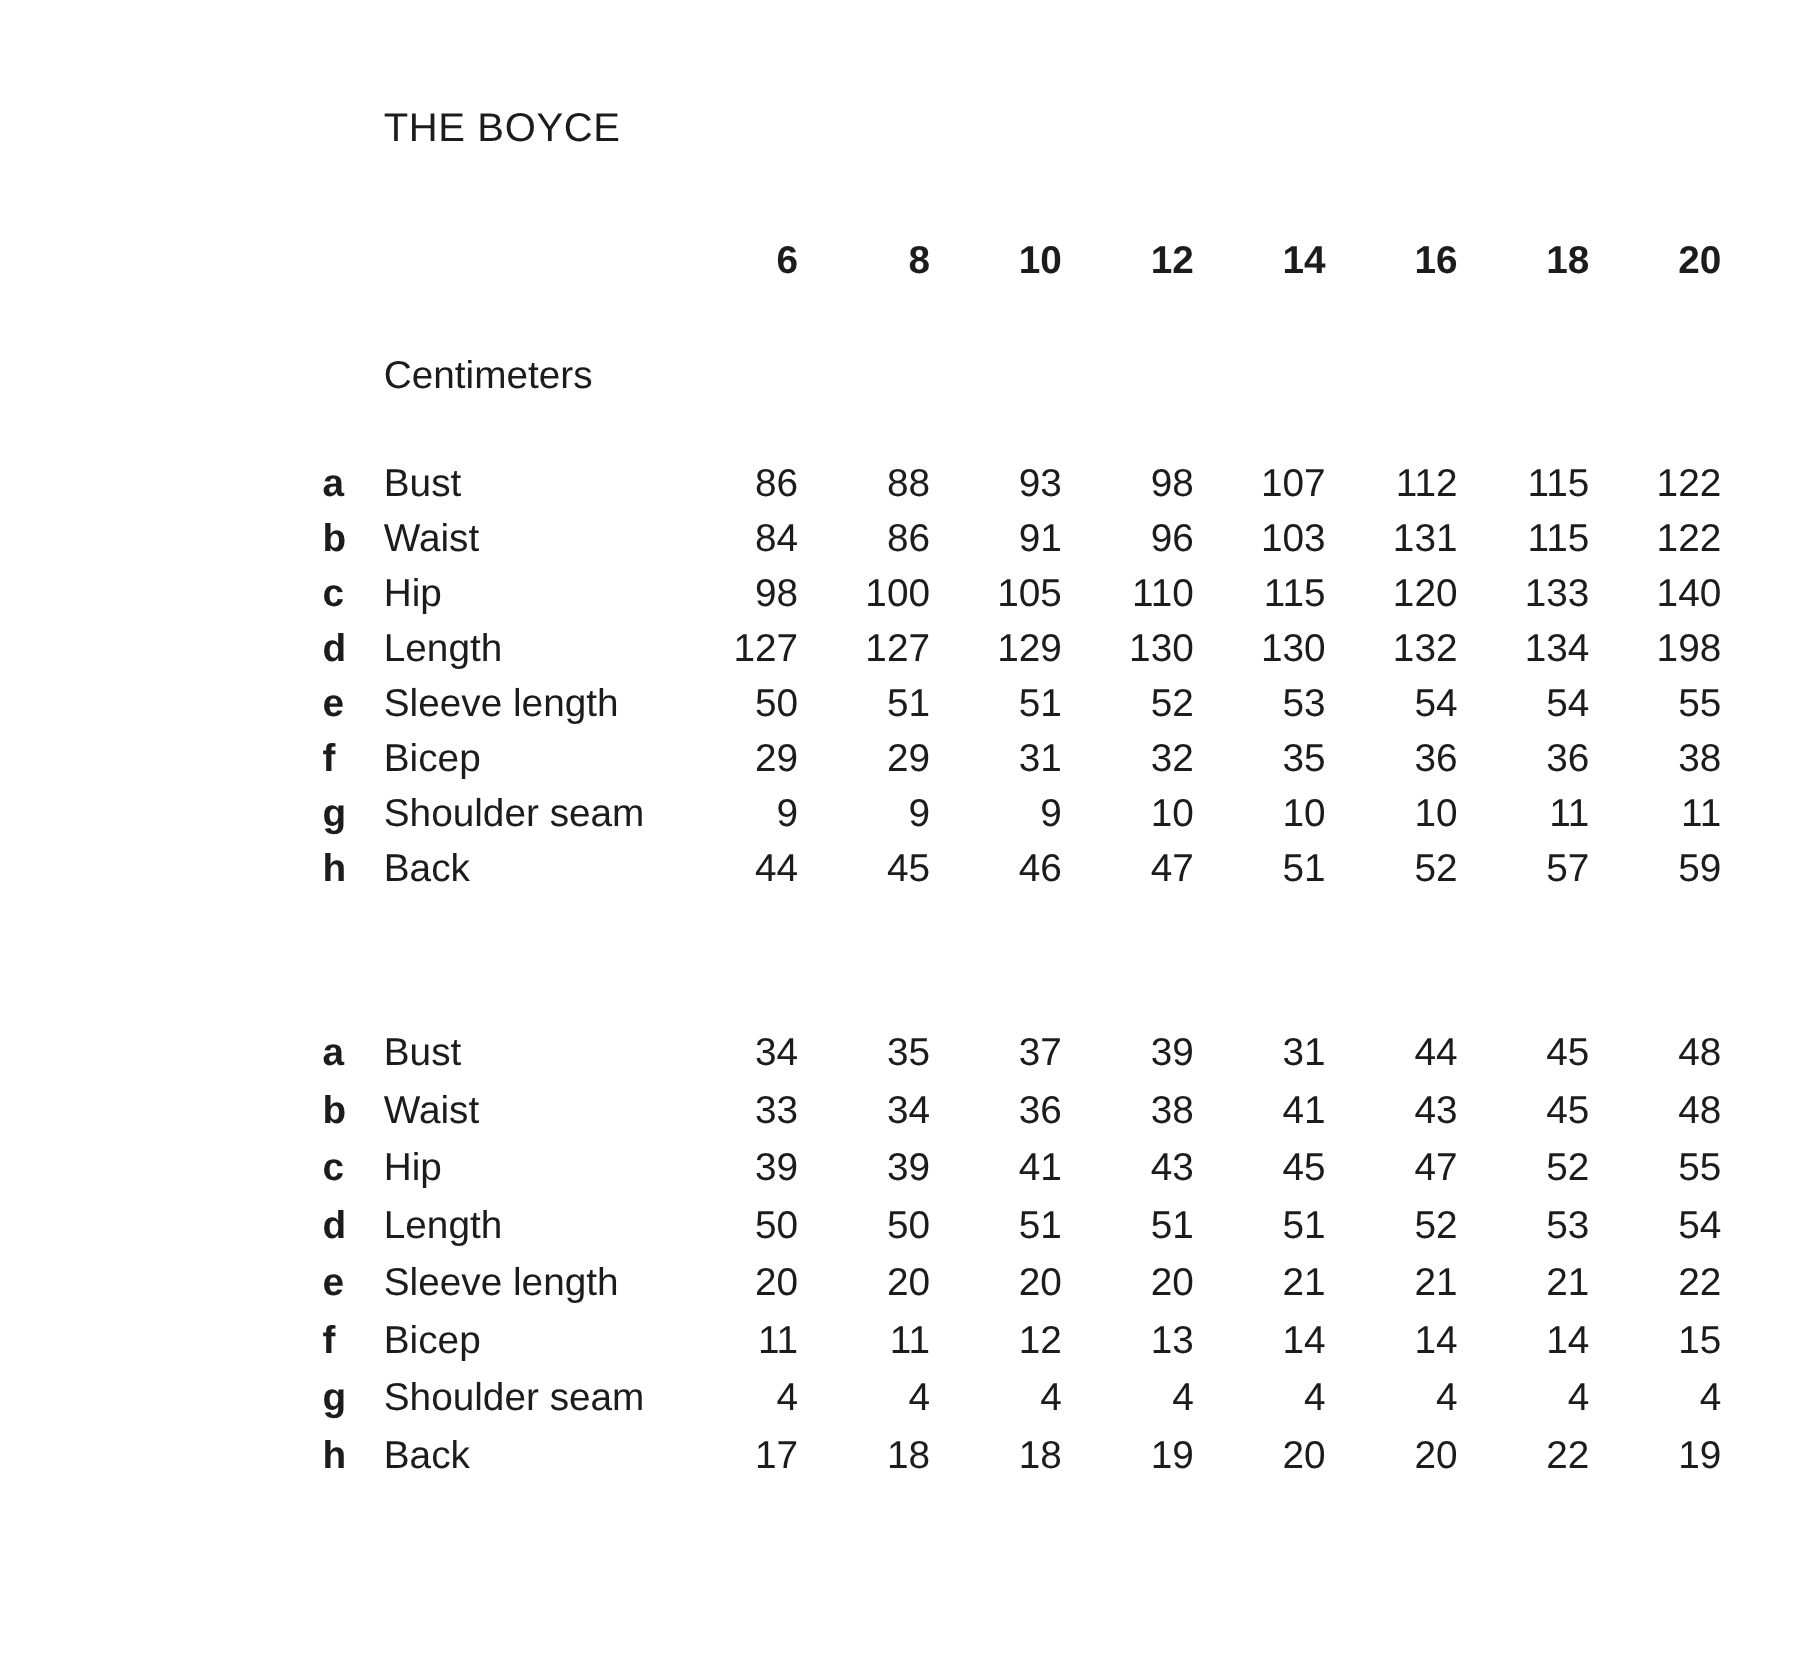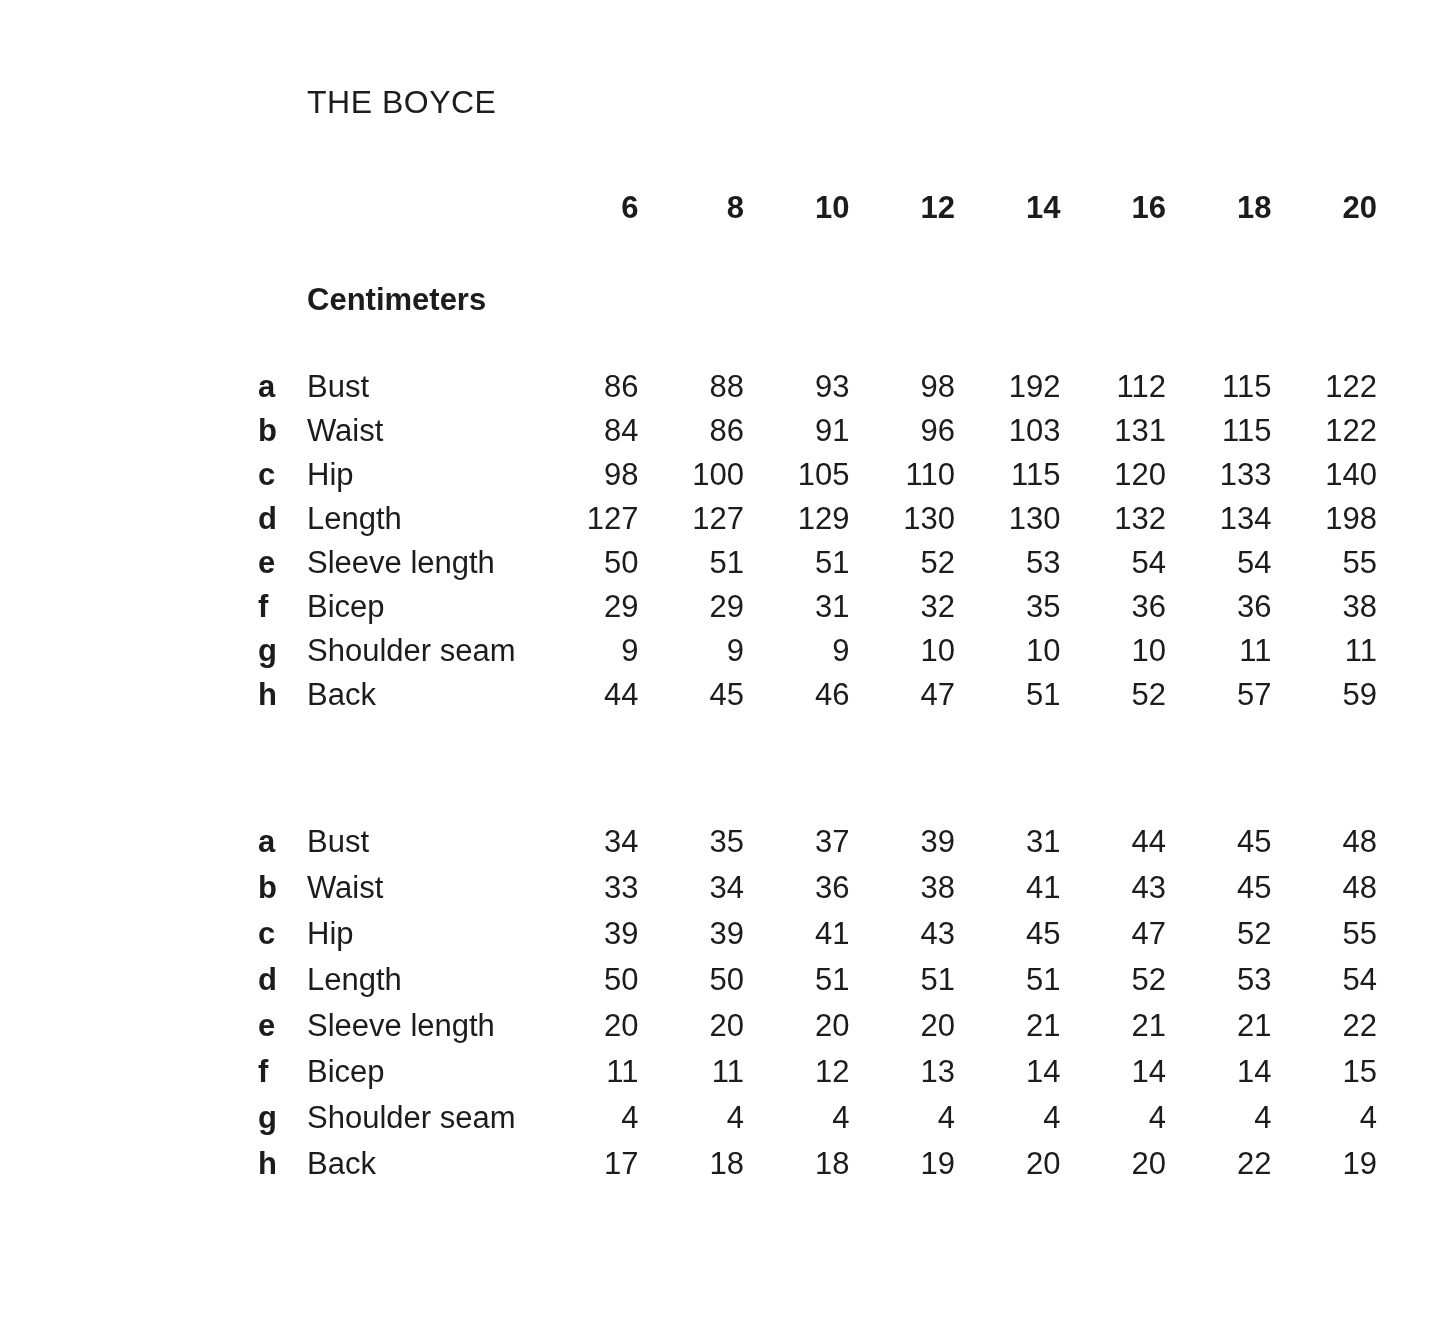--- a/index.html
+++ b/index.html
@@ -42,21 +42,21 @@
     white-space: nowrap;
     text-align: left;
   }
   col.letter-col { width: 49px; }
   col.label-col  { width: 226px; }
   
 
   .size-table .num { text-align: right; }
   .size-table .size-head { font-weight: 700; text-align: right; }
   .size-table .letter { font-weight: 700; }
-  .size-table .section-name { font-weight: 700; margin-top: 16px; }
+  .size-table .section-name { font-weight: 400; margin-top: 16px; }
 
   tr.head-row    { height: 44px; }
   tr.section-row { height: 44px; }
   tr.cm-row      { height: 44px; }
   tr.in-row      { height: 46px; }
   tr.gap1 { height: 48px; }
   tr.gap2 { height: 43px; }
   tr.gap3 { height: 54px; }
   tr.gap4 { height: 48px; }
   tr.gap td { font-size: 0; line-height: 0; }
@@ -104,21 +104,21 @@
       <tr class="gap gap2">
         <td colspan="10"></td>
       </tr>
       <tr class="cm-row">
         <td class="letter">a</td>
         <td class="label">Bust</td>
         <td class="num">86</td>
         <td class="num">88</td>
         <td class="num">93</td>
         <td class="num">98</td>
-        <td class="num">192</td>
+        <td class="num">107</td>
         <td class="num">112</td>
         <td class="num">115</td>
         <td class="num">122</td>
       </tr>
       <tr class="cm-row">
         <td class="letter">b</td>
         <td class="label">Waist</td>
         <td class="num">84</td>
         <td class="num">86</td>
         <td class="num">91</td>

